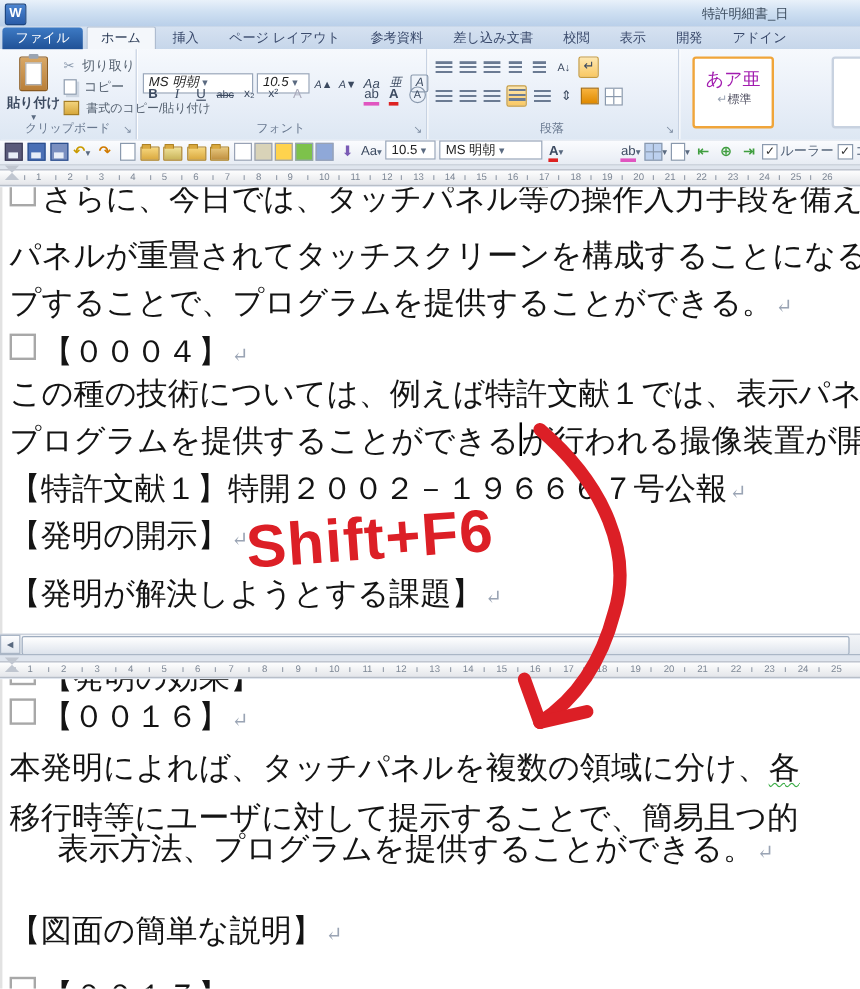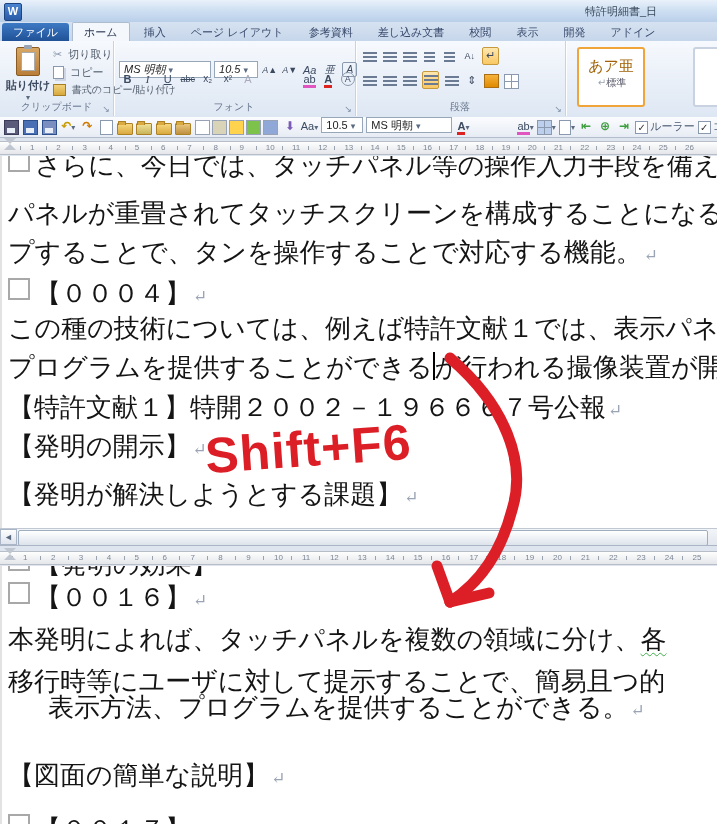--- a/index.html
+++ b/index.html
@@ -48,21 +48,21 @@
     background:repeating-linear-gradient(to bottom,#6b7b93 0 2px,transparent 2px 4px);}
   .grid13{display:inline-block;width:13px;height:13px;vertical-align:middle;border:1px solid #8a99ad;
     background:linear-gradient(#8a99ad,#8a99ad) center/100% 1px no-repeat,
                linear-gradient(#8a99ad,#8a99ad) center/1px 100% no-repeat,#fff;}
   .bucket{display:inline-block;width:13px;height:12px;vertical-align:middle;
     background:linear-gradient(#f7b33e,#e08a00);border:1px solid #a96f12;}
   .fc{font-weight:bold;border-bottom:3px solid #d22;line-height:11px;display:inline-block;}
   .hlg{border-bottom:3px solid #e055c0;line-height:11px;display:inline-block;margin-left:43px;}
   .stylecard{position:absolute;top:6px;width:64px;height:56px;background:#fff;border:2px solid #f0a53a;
     border-radius:3px;text-align:center;}
-  .stylecard .prev{font-size:15px;color:#a16207;margin-top:8px;}
+  .stylecard .prev{font-size:15px;color:#a21caf;margin-top:8px;}
   .stylecard .nm{font-size:10px;color:#556;}
 
   
   #toolbar{left:0;top:117px;width:717px;height:21px;
     background:linear-gradient(#fbfcfe,#e7ecf4);border-bottom:1px solid #b3bdcb;white-space:nowrap;
     padding-left:3px;box-sizing:border-box;}
   .ti{display:inline-block;height:17px;min-width:16px;line-height:17px;text-align:center;
     vertical-align:top;margin-top:1px;color:#3c4a60;}
   .g{font-size:12px;}
   .g.undo{color:#c99a00;font-weight:bold;}
@@ -319,21 +319,21 @@
   <div class="indentmark"></div>
   <div class="indentmark2"></div>
 </div>
 
 <div class="abs pane" id="pane1">
   <div class="dl" style="top:-8px;">
     <span class="cfbox"></span><span>さらに、今日では、タッチパネル等の操作入力手段を備え</span>
   </div>
   <div class="dl" style="top:40px;"><span>パネルが重畳されてタッチスクリーンを構成することになる</span></div>
   <div class="dl" style="top:79px;">
-    <span>プすることで、タンを操作することで対応する機能。</span><span class="pil">↵</span>
+    <span>プすることで、プログラムを提供することができる。</span><span class="pil">↵</span>
   </div>
   <div class="dl" style="top:120px;">
     <span class="cfbox"></span><span>【０００４】</span><span class="pil">↵</span>
   </div>
   <div class="dl" style="top:155px;"><span>この種の技術については、例えば特許文献１では、表示パネ</span></div>
   <div class="dl" style="top:194px;">
     <span>プログラムを提供することができる</span><span class="caret"></span><span>が行われる撮像装置が開</span>
   </div>
   <div class="dl" style="top:234px;">
     <span>【特許文献１】特開２００２－１９６６６７号公報</span><span class="pil">↵</span>

